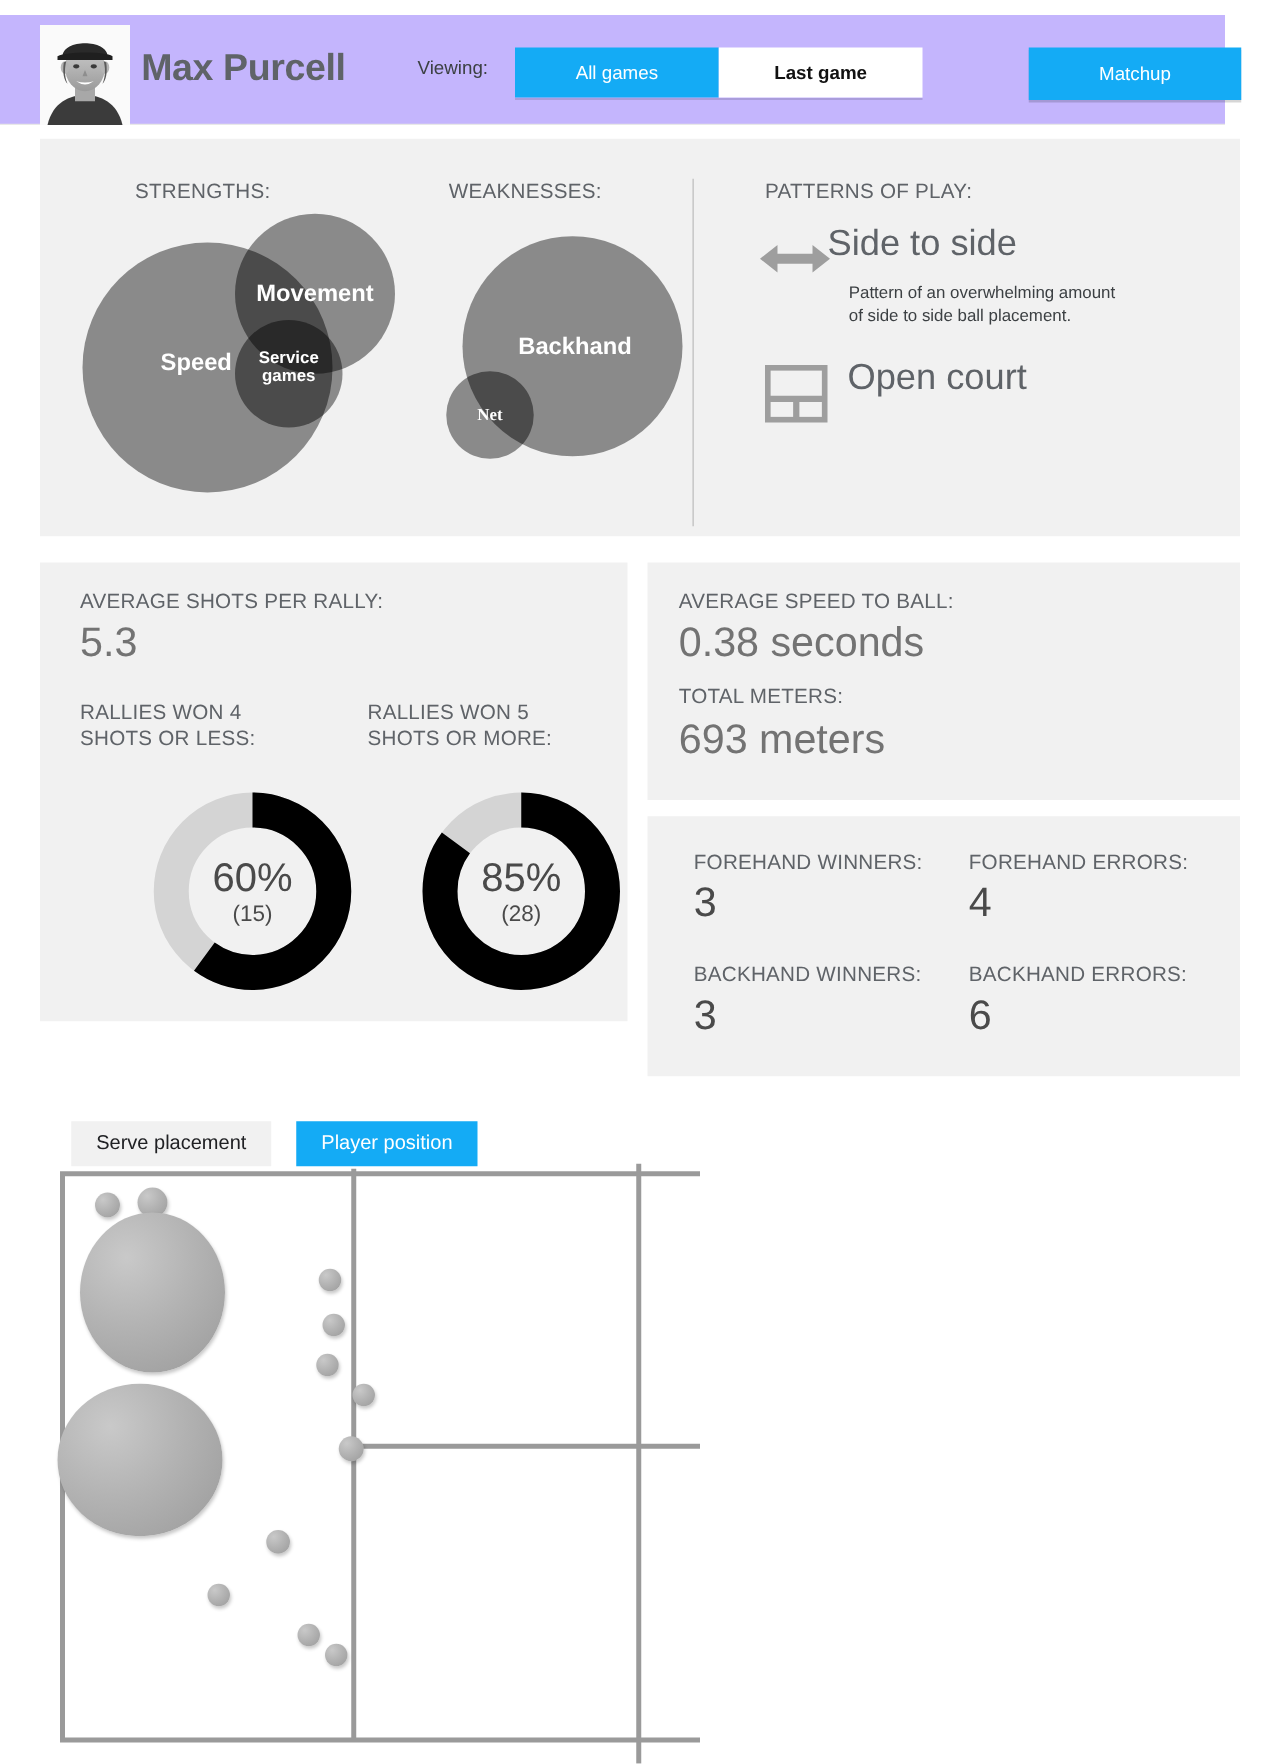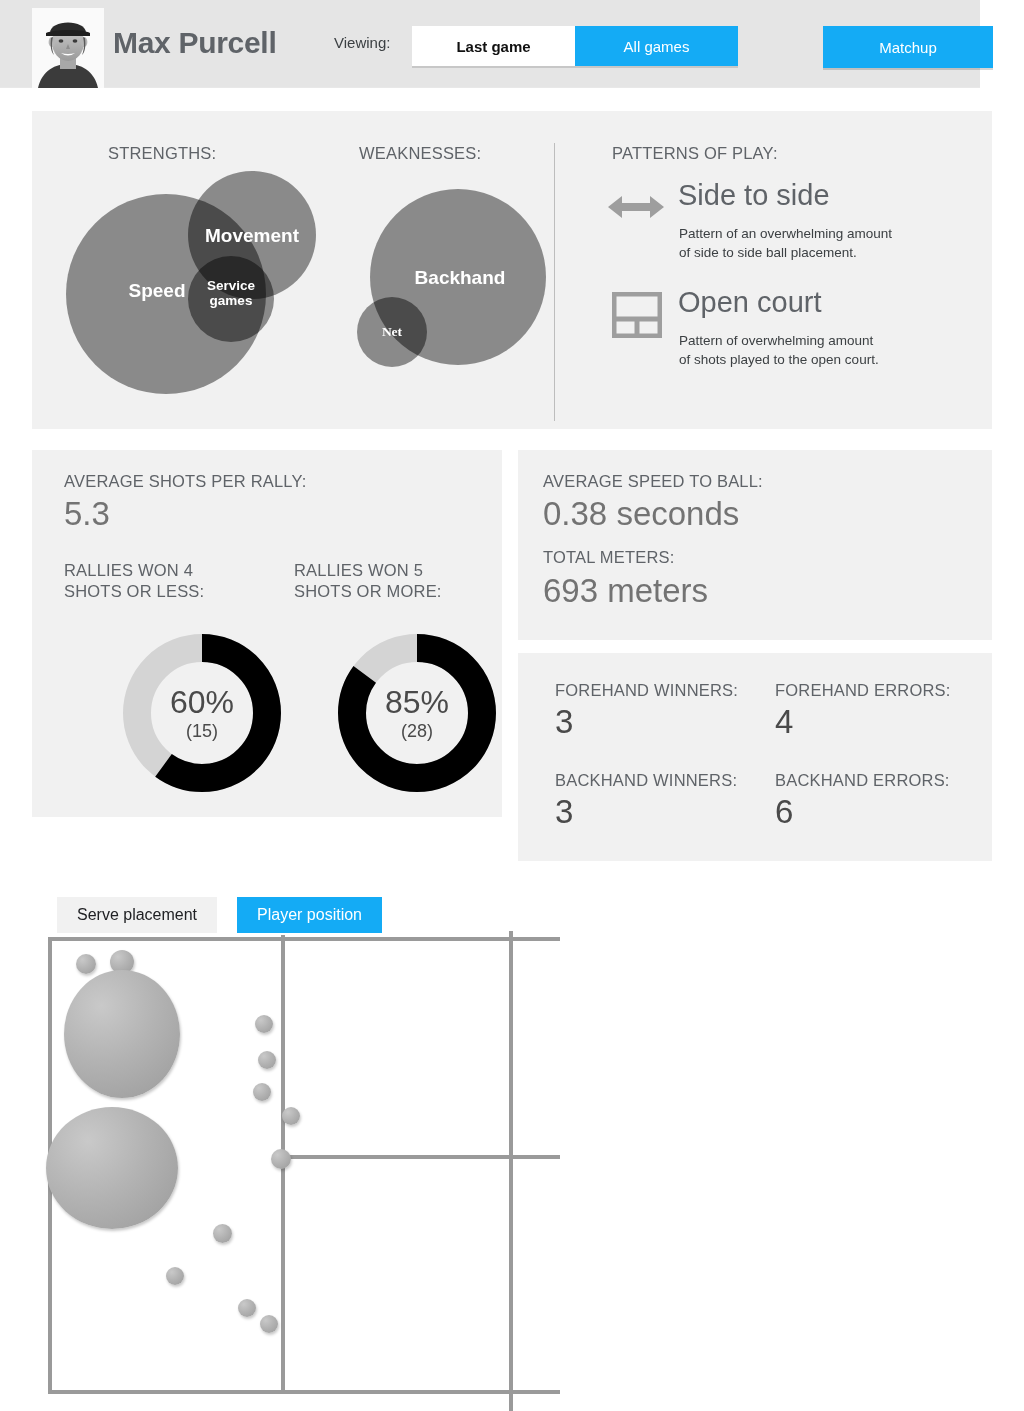--- a/index.html
+++ b/index.html
@@ -7,22 +7,22 @@
     width: 1024px;
     height: 1411px;
     background: #ffffff;
     font-family: "Liberation Sans", sans-serif;
     overflow: hidden;
   }
   .page { position: relative; width: 1024px; height: 1411px; background:#fff; }
 
   
   .header {
-    position: absolute; left: 0; top: 0; width: 980px; height: 88px;
-    background: #e5e5e5;
+    position: absolute; left: 0; top: 12px; width: 980px; height: 88px;
+    background: #c4b5fd;
     border-bottom: 1px solid #e8e8e8;
   }
   .avatar {
     position: absolute; left: 32px; top: 8px; width: 72px; height: 80px;
     overflow: hidden;
   }
   .avatar svg { display:block; }
   .player-name {
     position: absolute; left: 113px; top: 26px;
     font-size: 30px; font-weight: bold; color: #5f6368;
@@ -169,22 +169,22 @@
         <path d="M36 36 L34 41 L38 41 Z" fill="#8e8e8e"></path>
 
         <path d="M29 45 Q36 50 43 45 Q36 47 29 45 Z" fill="#ffffff"></path>
       </svg>
     </div>
 
     <div class="player-name">Max Purcell</div>
     <div class="viewing-label">Viewing:</div>
 
     <div class="seg">
+      <button class="seg-btn active">All games</button>
       <button class="seg-btn inactive">Last game</button>
-      <button class="seg-btn active">All games</button>
     </div>
 
     <button class="matchup">Matchup</button>
   </div>
 
   <div class="card" id="card-profile">
 
     <div class="sect-label" style="left:76px; top:33px;">STRENGTHS:</div>
     <div class="sect-label" style="left:327px; top:33px;">WEAKNESSES:</div>
 
@@ -206,34 +206,32 @@
     </div>
 
     <div class="divider-v" style="left:522px; top:32px; height:278px;"></div>
 
     <div class="sect-label" style="left:580px; top:33px;text-align:right;">PATTERNS OF PLAY:</div>
 
     <div class="pattern-row" style="left:576px; top:68px; width:370px; height:105px;">
       <svg width="56" height="30" style="position:absolute; left:0; top:13px;" viewBox="0 0 56 30">
         <path d="M0 15 L14 4 L14 11 L42 11 L42 4 L56 15 L42 26 L42 19 L14 19 L14 26 Z" fill="#9e9e9e"></path>
       </svg>
-      <div class="pattern-title" style="left:70px; top:0px;">Side to side</div>
+      <div class="pattern-title" style="left:54px; top:0px;">Side to side</div>
       <div class="pattern-desc" style="left:71px; top:45px; width:300px;">Pattern of an overwhelming amount
 of side to side ball placement.</div>
     </div>
 
     <div class="pattern-row" style="left:576px; top:175px; width:370px; height:110px;">
       <svg width="50" height="46" style="position:absolute; left:4px; top:6px;" viewBox="0 0 50 46">
         <rect x="2" y="2" width="46" height="42" fill="none" stroke="#9e9e9e" stroke-width="5"></rect>
         <line x1="2" y1="27" x2="48" y2="27" stroke="#9e9e9e" stroke-width="5"></line>
         <line x1="25" y1="27" x2="25" y2="44" stroke="#9e9e9e" stroke-width="5"></line>
       </svg>
       <div class="pattern-title" style="left:70px; top:0px;">Open court</div>
-      <div class="pattern-desc" style="left:71px; top:45px; width:310px;">Pattern of overwhelming amount
-of shots played to the open court.</div>
     </div>
   </div>
 
   <div class="card" id="card-rally">
     <div class="stat-cap" style="left:32px; top:21px;">AVERAGE SHOTS PER RALLY:</div>
     <div class="stat-big" style="left:32px; top:45px;">5.3</div>
 
     <div class="stat-cap" style="left:32px; top:110px; width:200px;">RALLIES WON 4
 SHOTS OR LESS:</div>
     <div class="stat-cap" style="left:262px; top:110px; width:210px;">RALLIES WON 5

